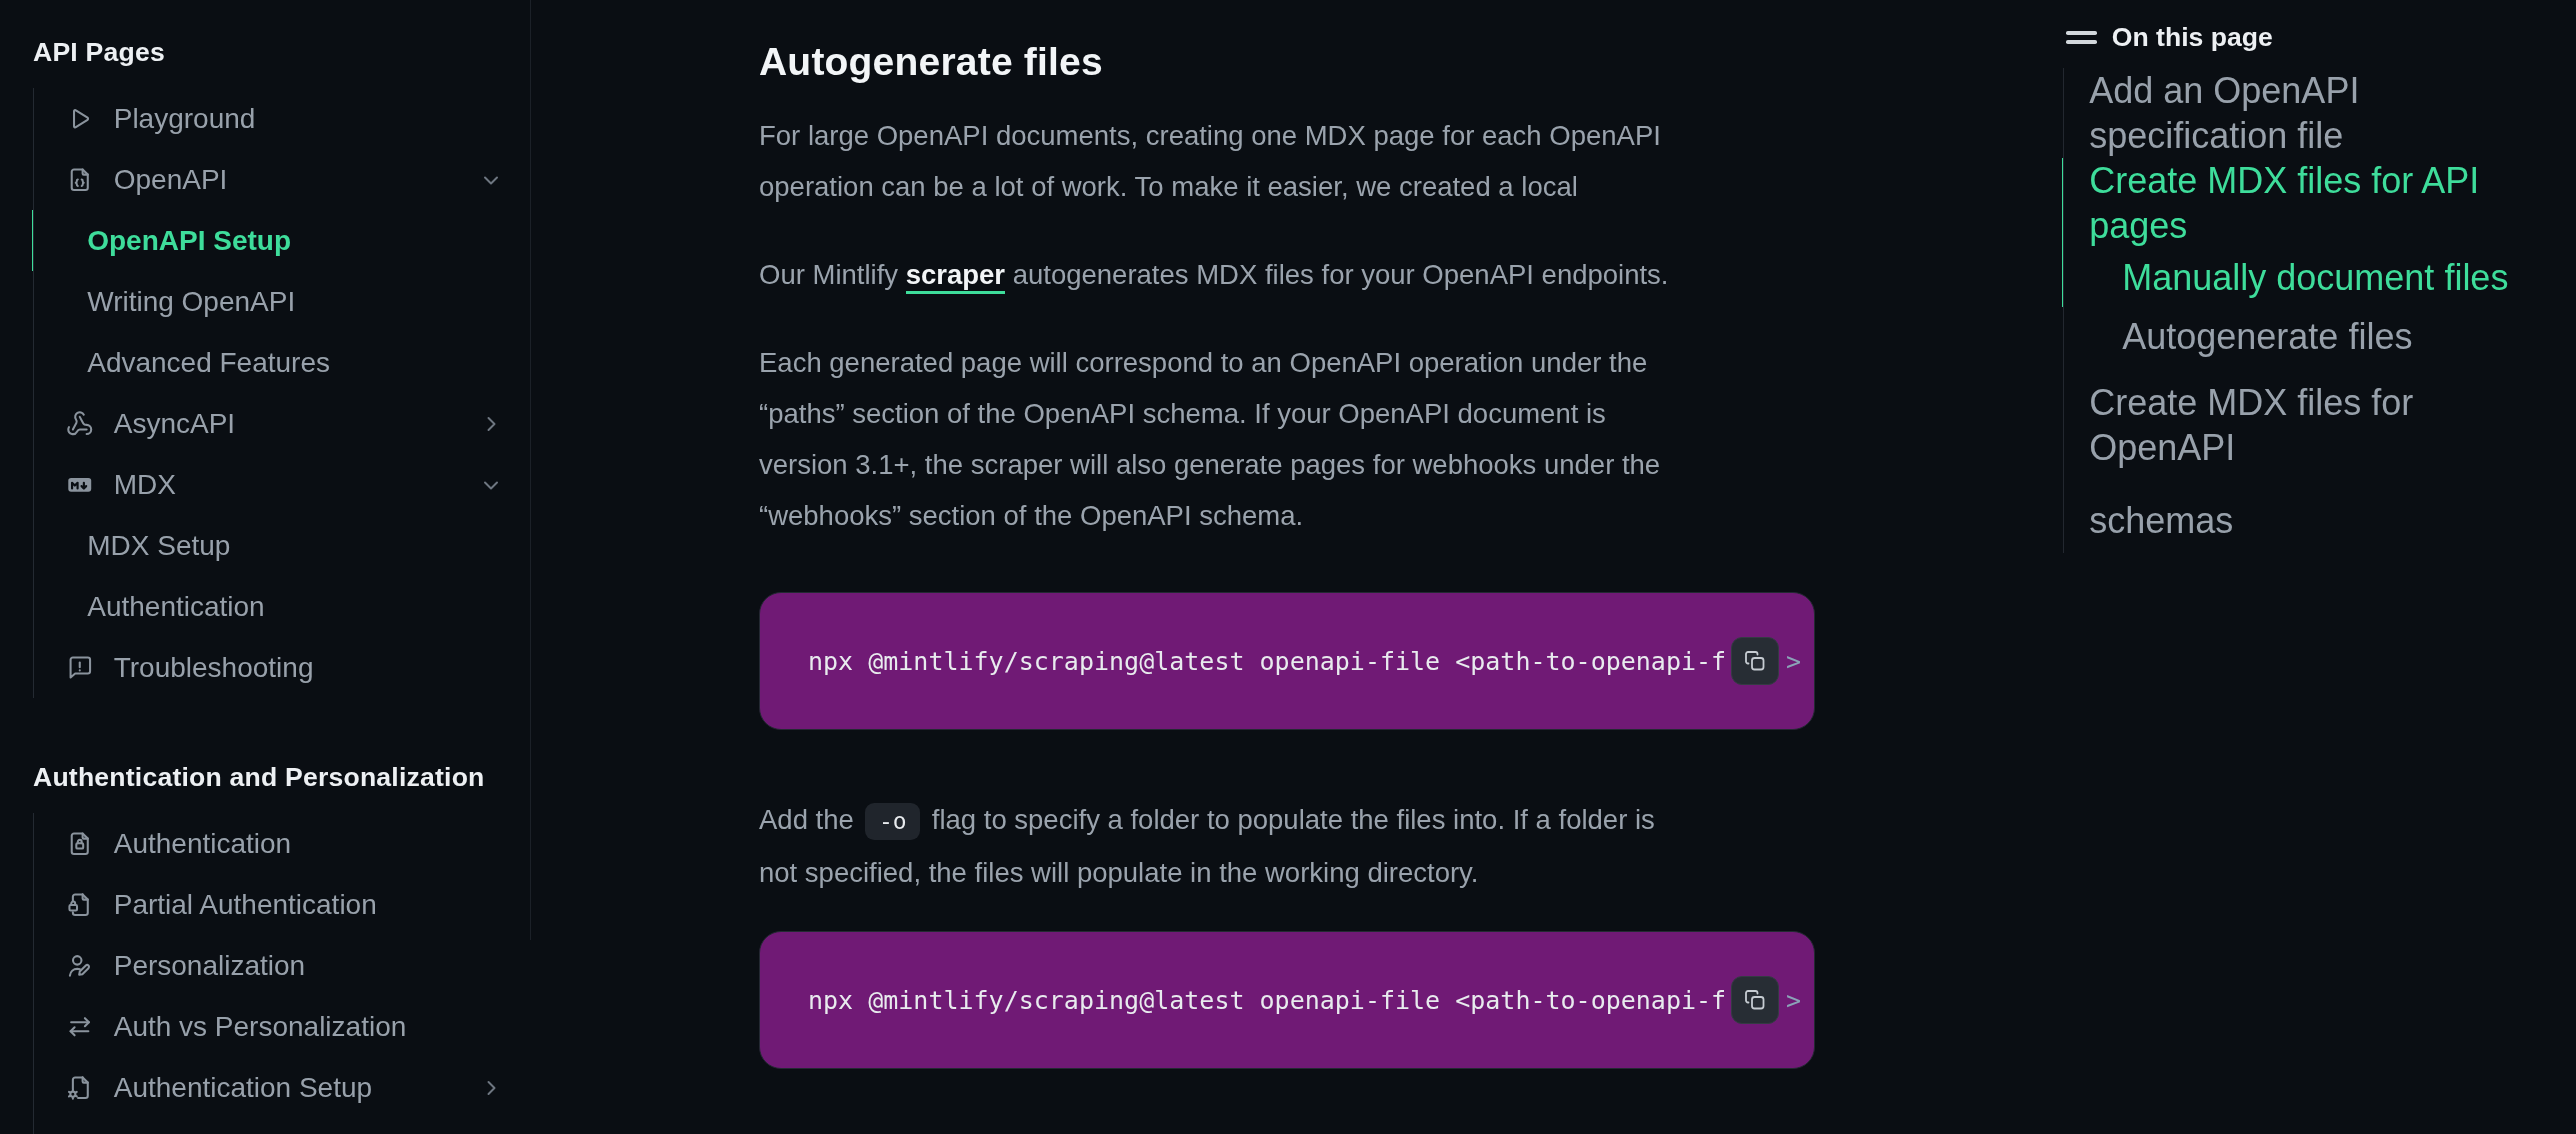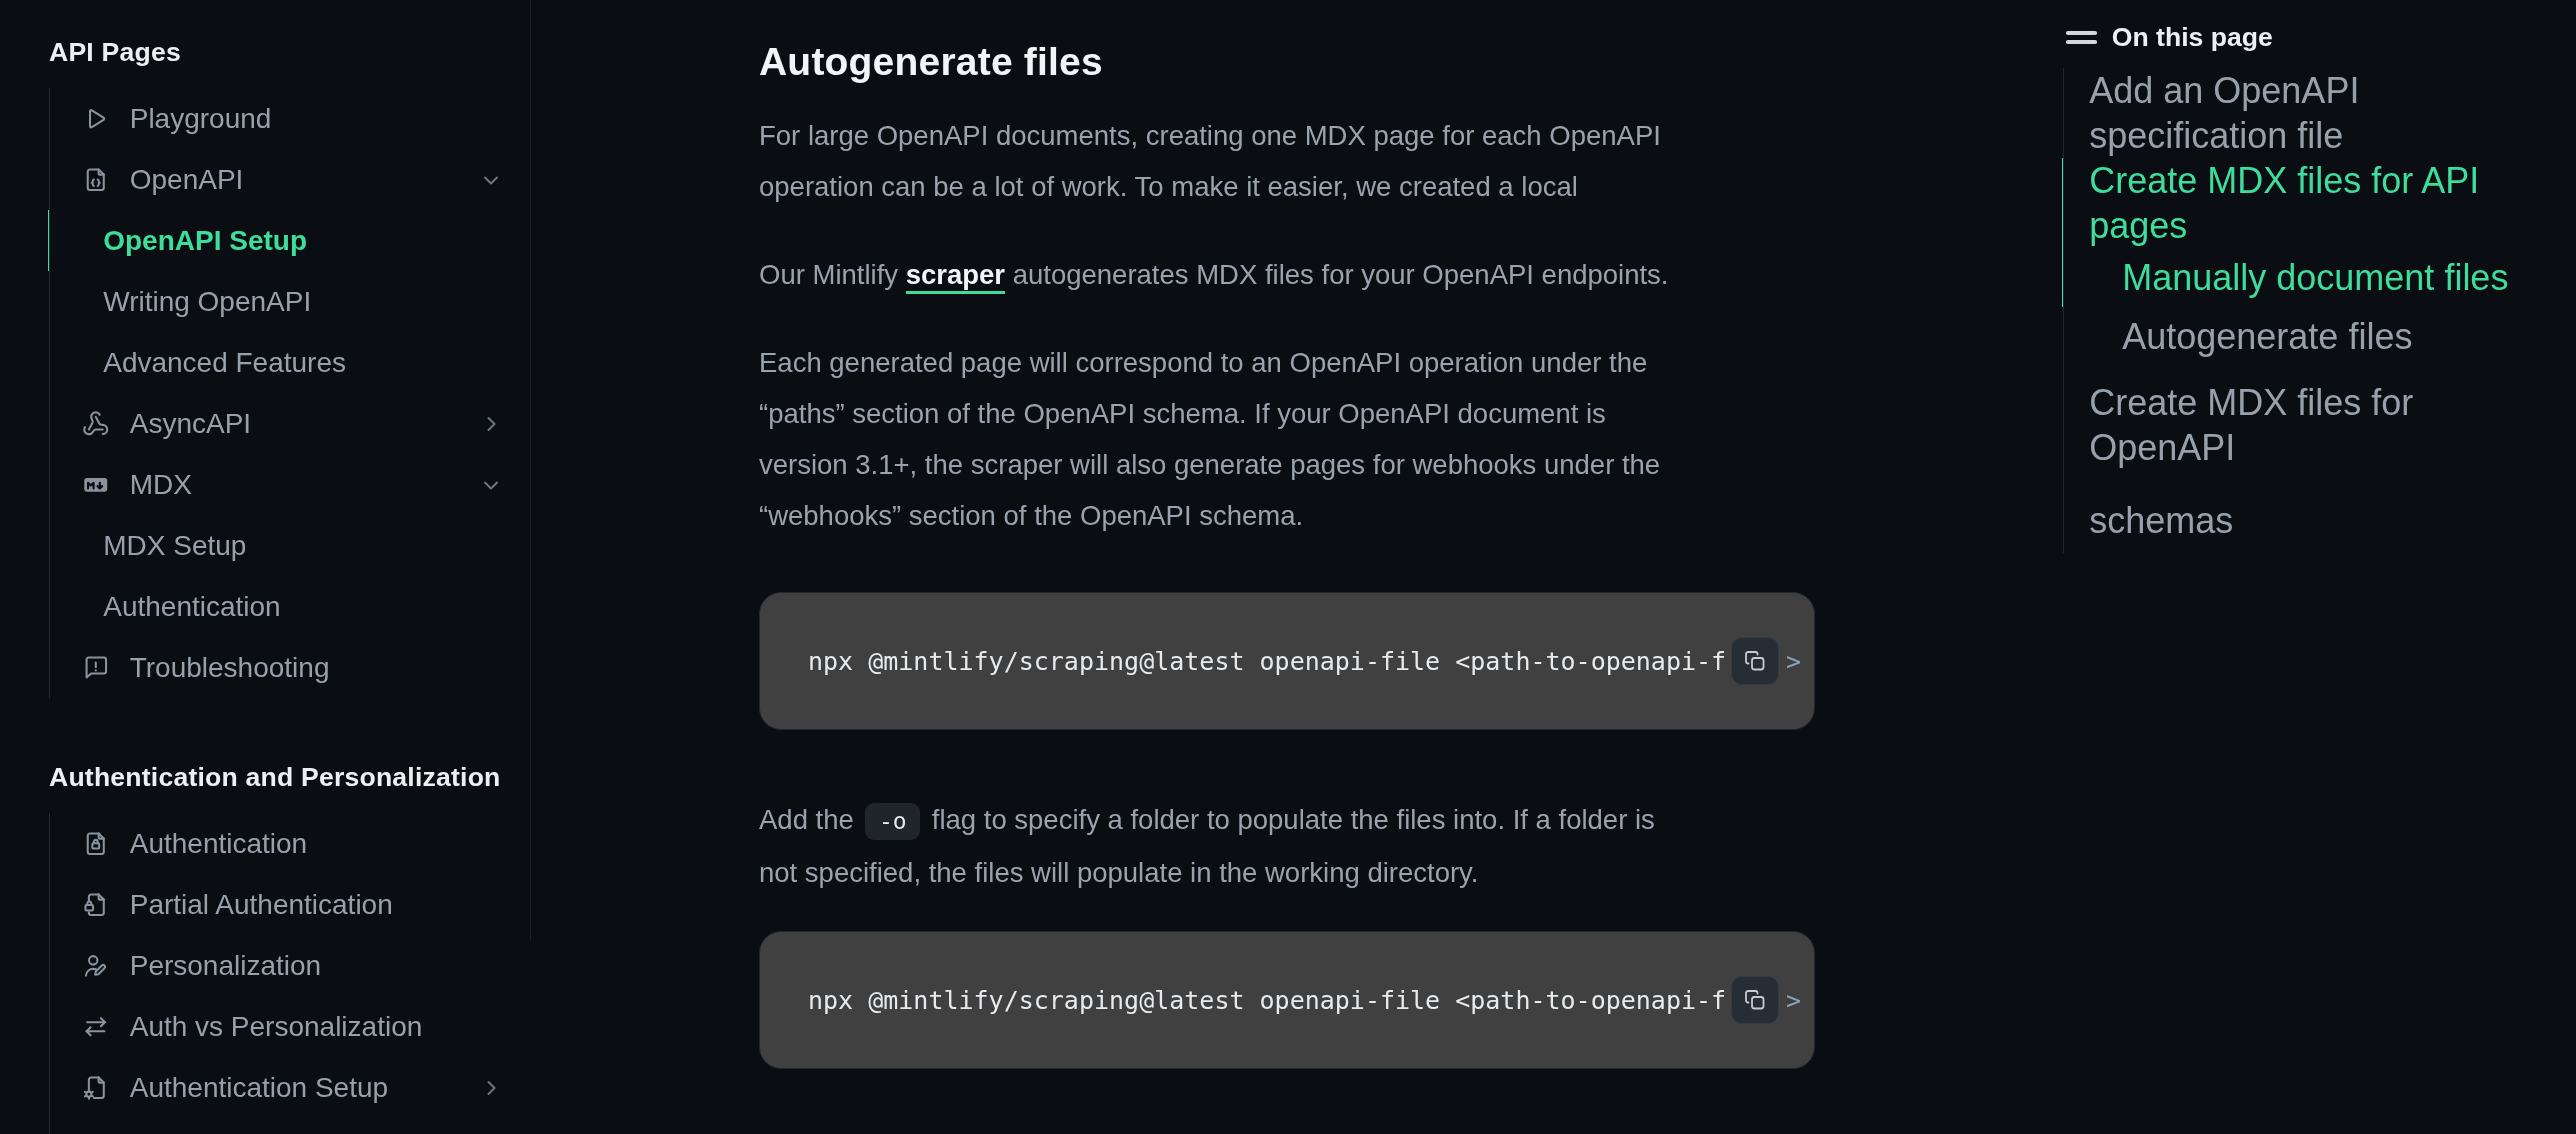--- a/index.html
+++ b/index.html
@@ -10,21 +10,21 @@
     overflow:hidden;
     position:relative;
     color:#98A1AB;
   }
   svg { display:block; }
 
   
   .sidebar {
     position:absolute; left:0; top:0; width:531px; height:940px;
     border-right:0.9px solid #1C2128;
-    padding:37px 0 0 49px;
+    padding:37px 0 0 33px;
   }
   .side-title { color:#EDF0F3; font-size:26.6px; font-weight:600; letter-spacing:0.2px; }
   .side-title.second { margin-top:64px; }
   .nav-group { margin-top:20px; border-left:1.8px solid #242A32; list-style:none; }
   .nav-item {
     height:61px; display:flex; align-items:center;
     margin-left:-1.8px; border-left:1.8px solid transparent;
     color:#98A1AB; font-size:28px; padding-right:27.5px; cursor:pointer;
   }
   .nav-item.plain { padding-left:54px; }
@@ -48,21 +48,21 @@
   .p4 { margin-top:64px; }
   .doc-link { color:#F2F5F7; font-weight:700; border-bottom:3.7px solid #3EDD9B;
               padding-bottom:0.9px; cursor:pointer; }
   .chip {
     background:#20252C; border-radius:9.2px; padding:4.6px 13.8px 6.4px;
     font-family:"DejaVu Sans Mono", monospace; font-size:23px; color:#E8EBEE;
     margin:0 3.7px; white-space:nowrap;
   }
   .codeblock {
     margin-top:51px; height:138px;
-    background:#404040; border:1.4px solid #232932; border-radius:22px;
+    background:#701a75; border:1.4px solid #232932; border-radius:22px;
     display:flex; align-items:center; padding:0 13px 0 48px;
   }
   .codeblock.second { margin-top:33px; }
   .code {
     flex:1; overflow:hidden; white-space:nowrap;
     font-family:"DejaVu Sans Mono", monospace; font-size:25px; color:#E8EBEE;
   }
   .copy-btn {
     width:48px; height:48px; border-radius:11px; background:#272D34;
     border:0.9px solid #343B43; display:flex; align-items:center; justify-content:center;

